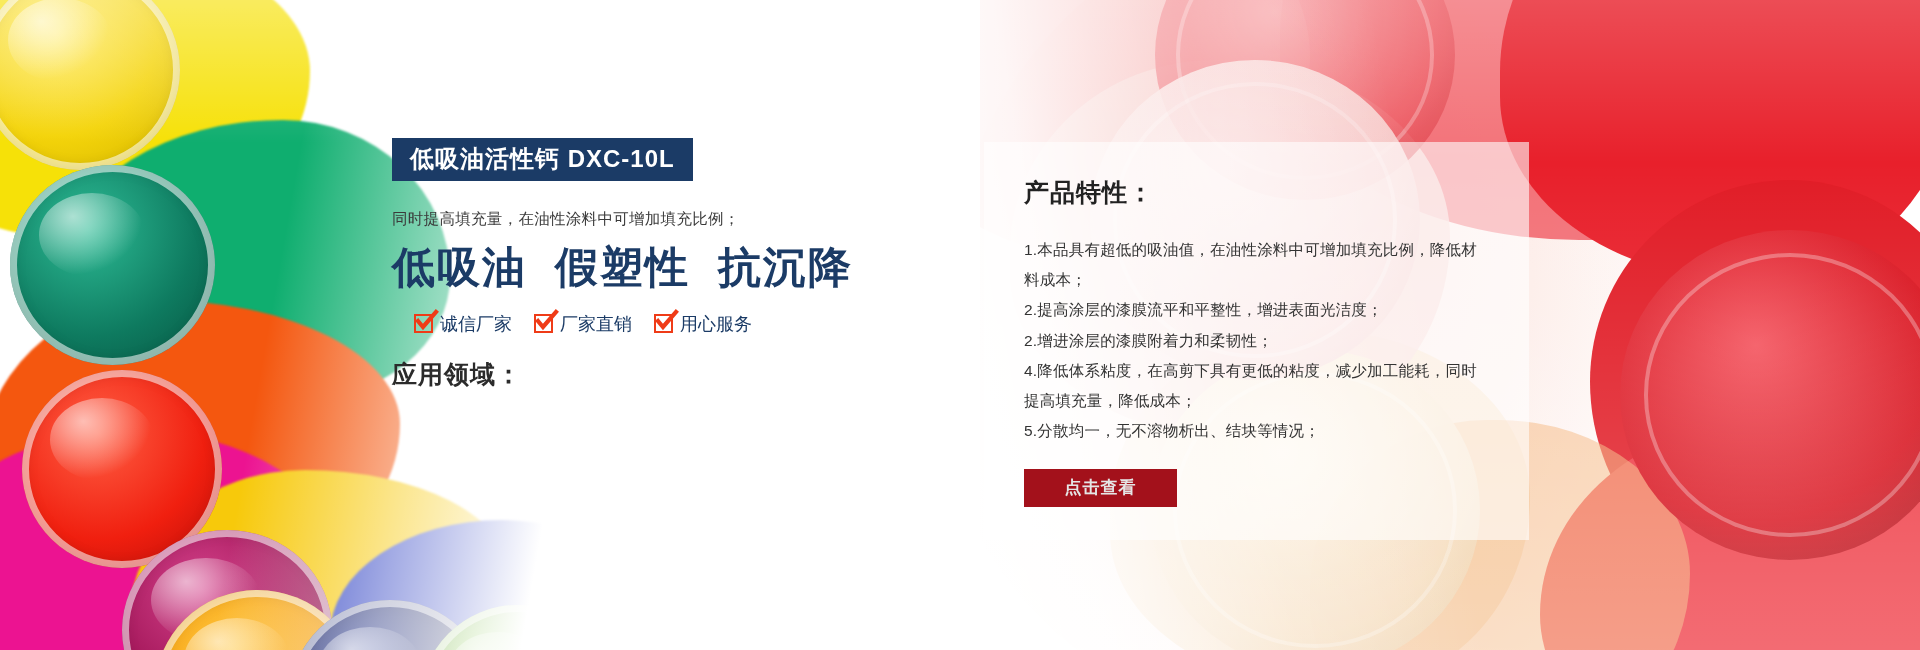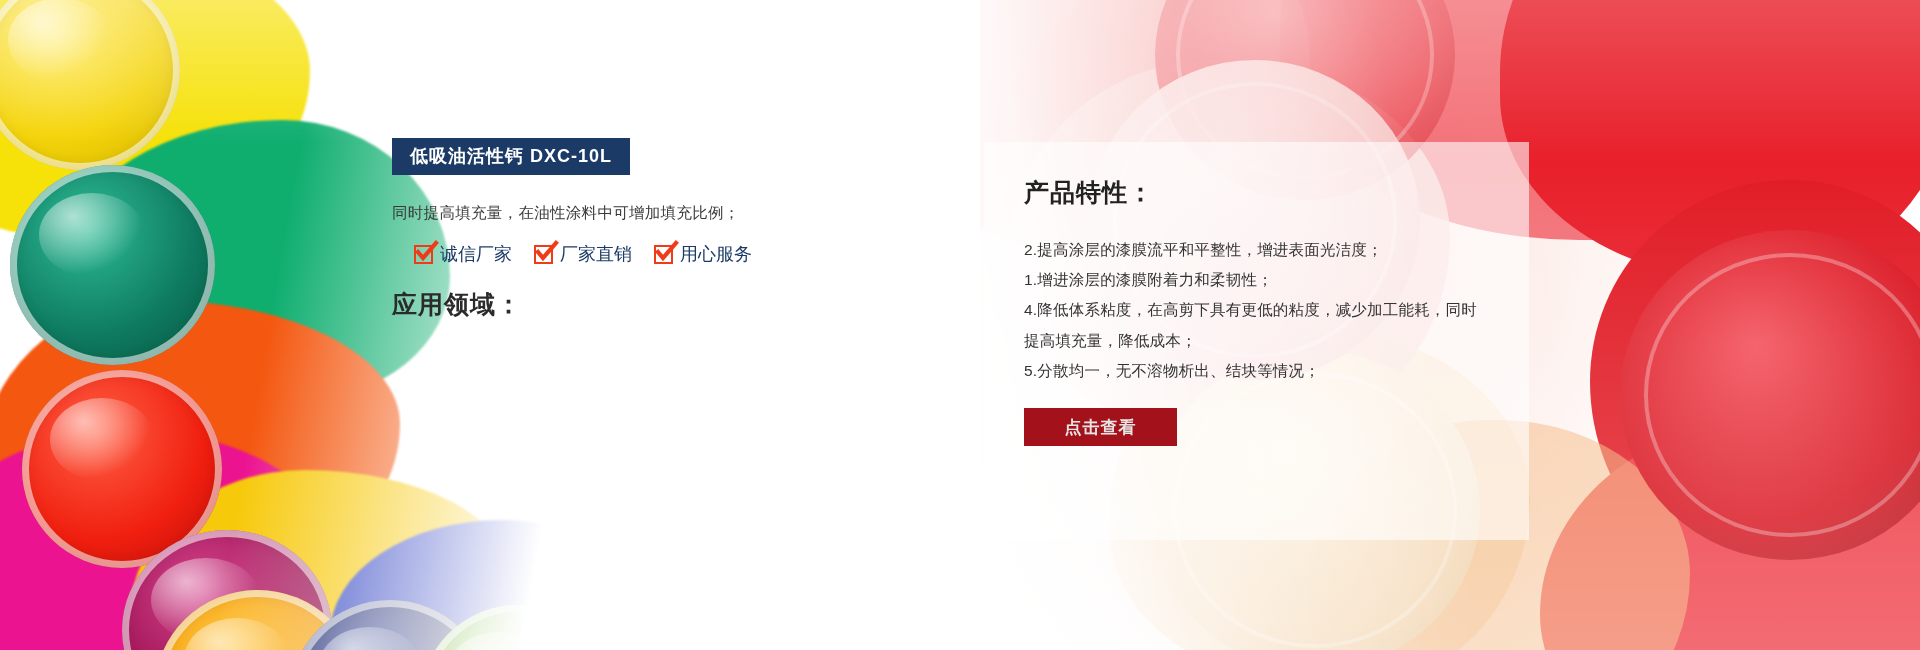--- a/index.html
+++ b/index.html
@@ -103,21 +103,21 @@
     left: 392px;
     top: 138px;
     width: 520px;
     z-index: 20;
   }
 
   .tag {
     display: inline-block;
     background: #1b3b66;
     color: #ffffff;
-    font-size: 18px;
+    font-size: 24px;
     font-weight: bold;
     letter-spacing: 1px;
     padding: 9px 18px 10px 18px;
     line-height: 1;
     white-space: nowrap;
   }
 
   .lede {
     margin-top: 26px;
     font-size: 15.5px;
@@ -280,20 +280,23 @@
 
     <div class="art-right-fade"></div>
   </div>
 
   <div class="copy">
 
     <div class="tag">低吸油活性钙 DXC-10L</div>
 
     <p class="lede">同时提高填充量，在油性涂料中可增加填充比例；</p>
 
+    <h1 class="headline">
+      <span>低吸油</span><span>假塑性</span><span>抗沉降</span>
+    </h1>
 
     <div class="badges">
       <div class="badge">
         <span class="check-box">
           <svg width="25" height="25" viewBox="0 0 25 25" aria-hidden="true">
             <path d="M4 12 L9 18 L22 3" stroke="#ef3b17" stroke-width="4.2" fill="none" stroke-linecap="square"></path>
           </svg>
         </span>
         <span>诚信厂家</span>
       </div>
@@ -314,21 +317,22 @@
         <span>用心服务</span>
       </div>
     </div>
 
     <h2 class="section-title">应用领域：</h2>
   </div>
 
   <div class="panel">
     <h2 class="panel-title">产品特性：</h2>
     <ul class="panel-list">
+      <li>1.本品具有超低的吸油值，在油性涂料中可增加填充比例，降低材料成本；</li>
       <li>2.提高涂层的漆膜流平和平整性，增进表面光洁度；</li>
-      <li>1.增进涂层的漆膜附着力和柔韧性；</li>
+      <li>2.增进涂层的漆膜附着力和柔韧性；</li>
       <li>4.降低体系粘度，在高剪下具有更低的粘度，减少加工能耗，同时提高填充量，降低成本；</li>
       <li>5.分散均一，无不溶物析出、结块等情况；</li>
     </ul>
     <button class="cta">点击查看</button>
   </div>
 
 </div>
 
 </body></html>

